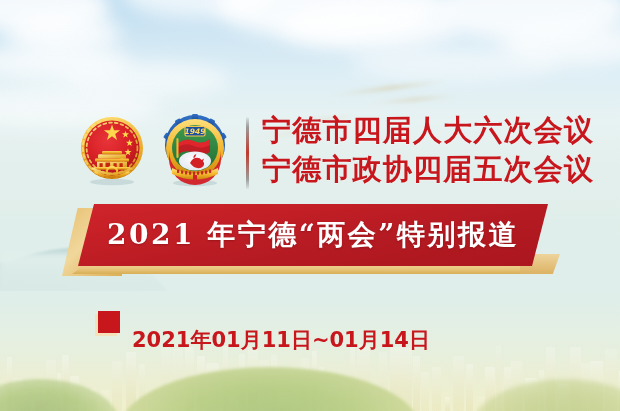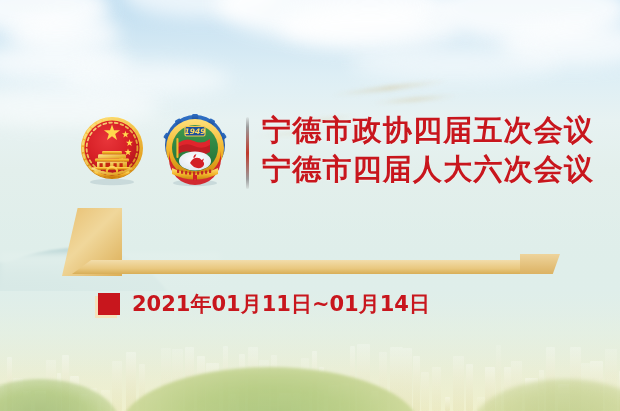--- a/index.html
+++ b/index.html
@@ -268,20 +268,21 @@
     width: 22px; height: 22px;
     background: #C8161D;
   }
   .date-text {
     font-family: "DejaVu Sans", "Liberation Sans", sans-serif;
     font-size: 21px;
     font-weight: 700;
     color: #C8161D;
     letter-spacing: 0px;
     white-space: nowrap;
+    margin-top: 36px;
   }
 </style>
 </head>
 <body>
 
 <div id="poster">
 
   <div class="sky">
     <div class="cloud c1"></div>
     <div class="cloud c2"></div>
@@ -498,28 +499,31 @@
 
         <path d="M33 62 l4 0 l0 6 l-2 -2 l-2 2 Z" fill="#d32027"></path>
       </svg>
     </div>
 
   </div>
 
   <div class="divider"></div>
 
   <div class="headlines">
+    <div class="headline">宁德市四届人大六次会议</div>
     <div class="headline">宁德市政协四届五次会议</div>
-    <div class="headline">宁德市四届人大六次会议</div>
   </div>
 
   <div class="banner-wrap">
     <div class="gold-left"></div>
     <div class="gold-bottom"></div>
     <div class="gold-right"></div>
+    <div class="banner">
+      <span class="banner-text">2021 年宁德“两会”特别报道</span>
+    </div>
   </div>
 
   <div class="date-row">
     <div class="date-marker">
       <div class="shadow"></div>
       <div class="sq"></div>
     </div>
     <div class="date-text">2021年01月11日~01月14日</div>
   </div>
 

